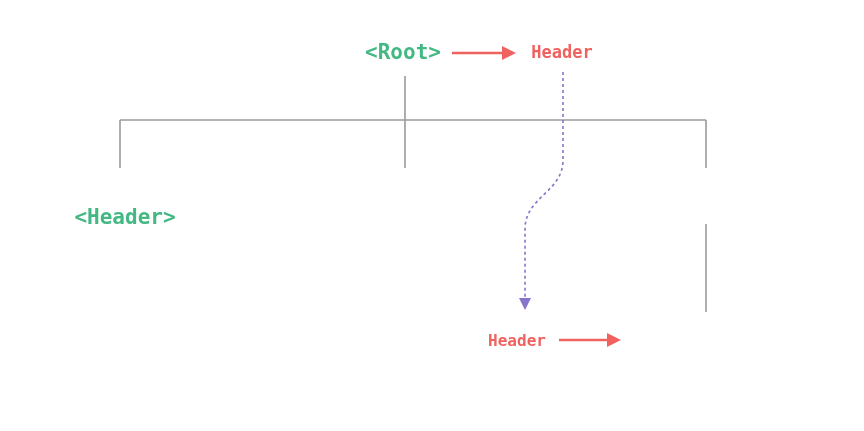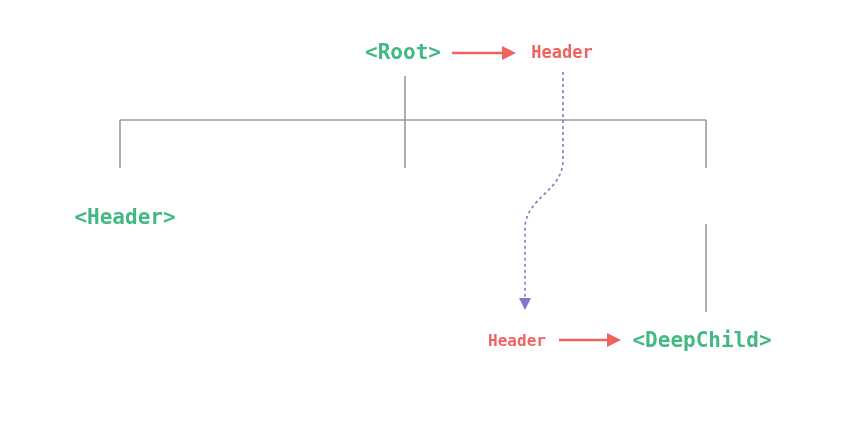--- a/index.html
+++ b/index.html
@@ -87,15 +87,14 @@
       <polygon class="red-arrow-head" points="607,333 607,347 621,340"></polygon>
     </g>
   </svg>
 
   <div class="label component node-root">&lt;Root&gt;</div>
   <div class="label io-label label-provide">Header</div>
 
   <div class="label component node-header">&lt;Header&gt;</div>
 
   <div class="label io-label label-inject">Header</div>
-  <div class="label component node-deepchild">&lt;DeepChild&gt;</div>
 
 </div>
 
 </body></html>

